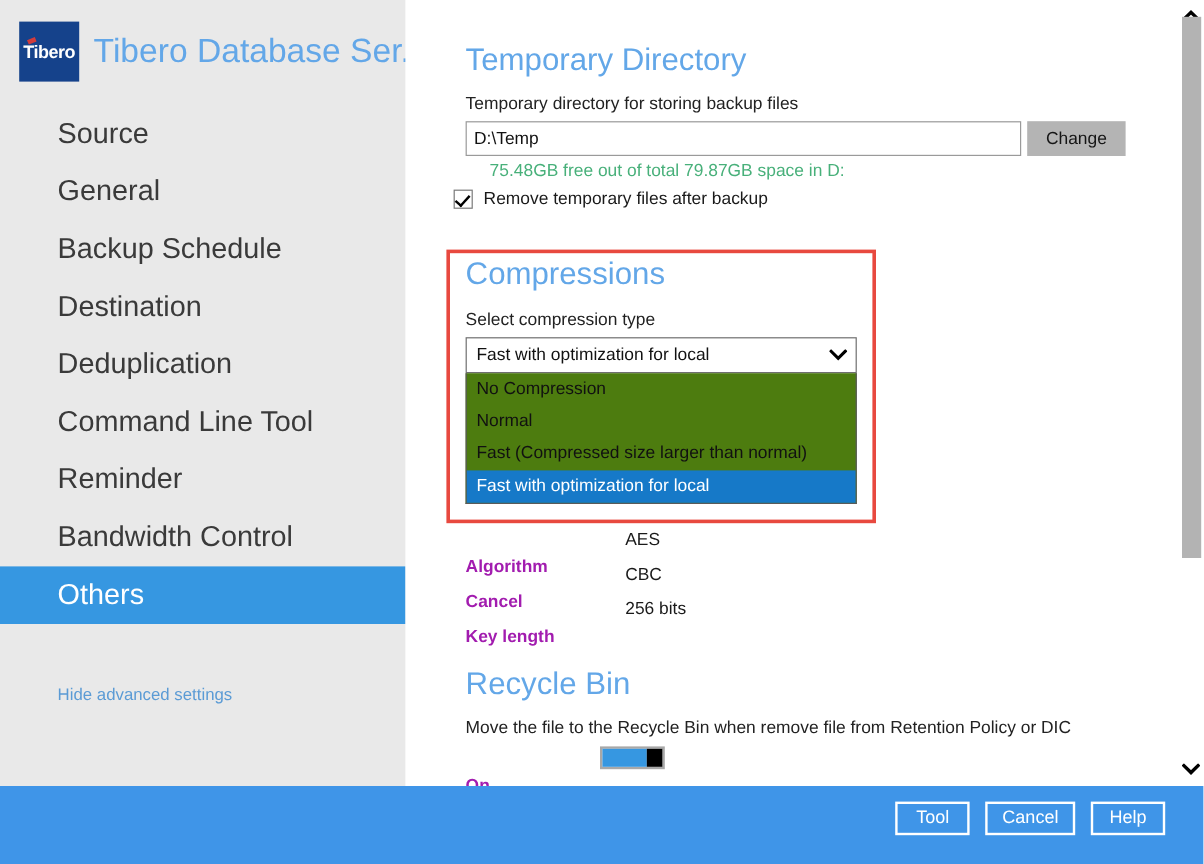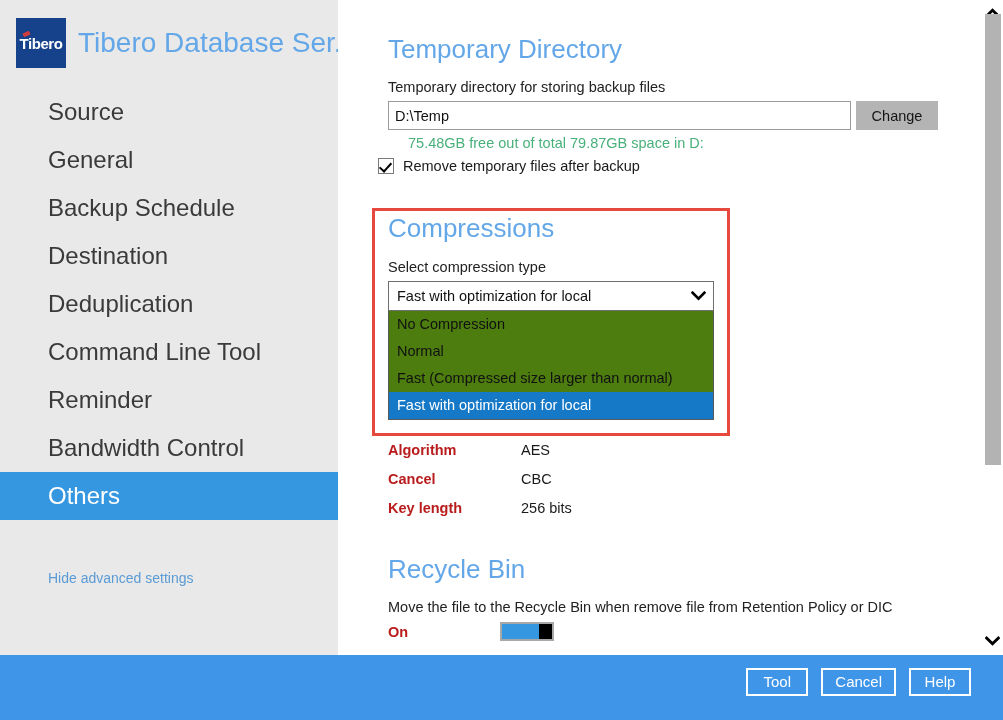--- a/index.html
+++ b/index.html
@@ -112,23 +112,24 @@
   }
   .field-label {
     position: absolute;
     font-size: 14.5px;
     color: #222222;
     white-space: nowrap;
   }
   .kv-key {
     position: absolute;
     font-size: 14.5px;
-    color: #b91c1c;
+    color: #a21caf;
     font-weight: bold;
     white-space: nowrap;
+    margin-top: 23px;
   }
   .kv-val {
     position: absolute;
     font-size: 14.5px;
     color: #1a1a1a;
     white-space: nowrap;
   }
 
   
   #temp-path-input {

